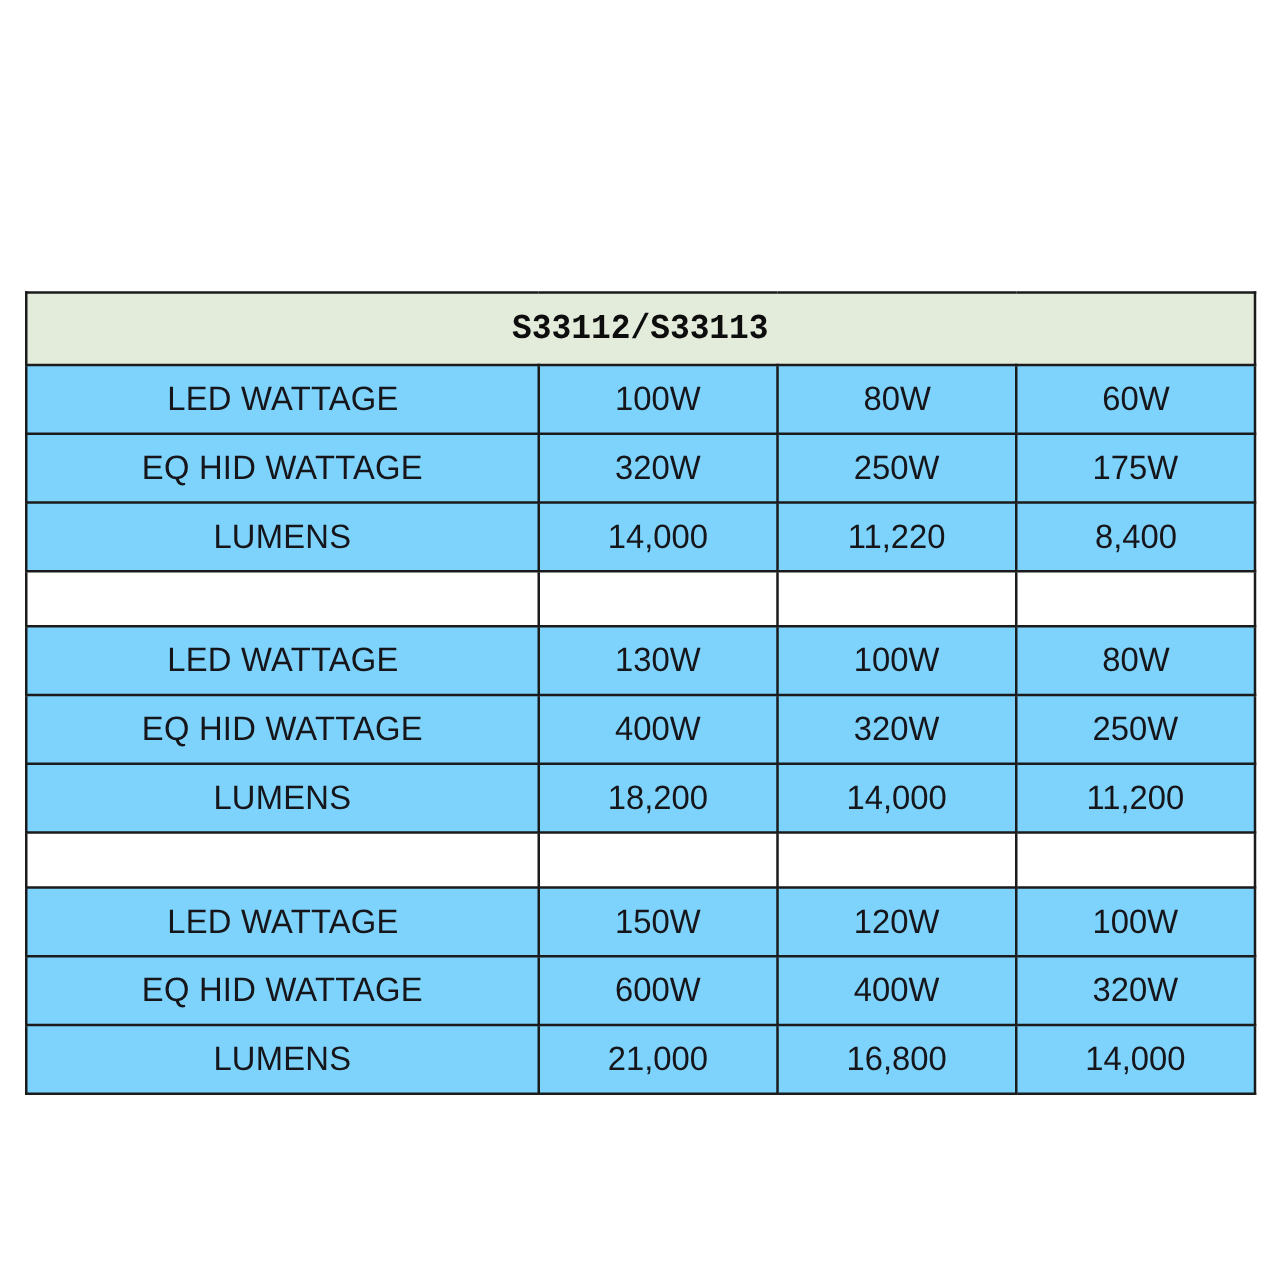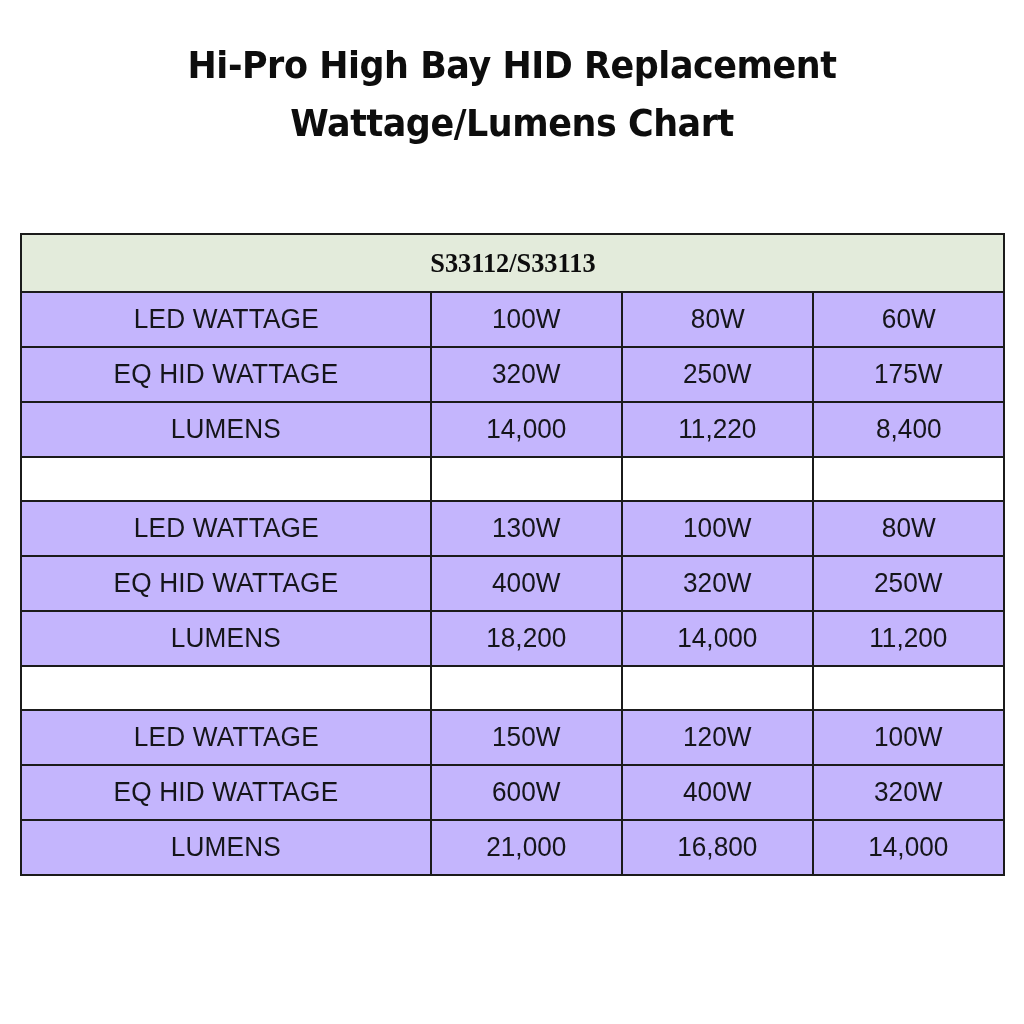--- a/index.html
+++ b/index.html
@@ -49,32 +49,32 @@
     top: 233px;
     width: 984px;
     border-collapse: collapse;
     table-layout: fixed;
   }
   .chart-table td {
     border: 2px solid #1b1b1b;
     padding: 0;
     text-align: center;
     vertical-align: middle;
-    background: #c4b5fd;
+    background: #7dd3fc;
   }
 
   
   col.c-label { width: 410px; }
   col.c-val   { width: 191px; }
 
   
   tr.section-head td {
     background: #e3ebdb;
     height: 56px;
-    font-family: Liberation Serif, serif;
+    font-family: Liberation Mono, monospace;
     font-weight: bold;
     font-size: 28px;
     letter-spacing: 0px;
     color: #0d0d0d;
   }
   tr.section-head td .shdr {
     display: inline-block;
     transform: scaleX(0.94);
   }
 
@@ -98,24 +98,20 @@
   tr.spacer-row td {
     height: 42px;
     background: #ffffff;
   }
 </style>
 </head>
 <body>
 
 <div class="page">
 
-  <div class="title-block">
-    <div class="title-line">Hi-Pro High Bay HID Replacement</div>
-    <div class="title-line">Wattage/Lumens Chart</div>
-  </div>
 
   <table class="chart-table">
     <colgroup>
       <col class="c-label">
       <col class="c-val">
       <col class="c-val">
       <col class="c-val">
     </colgroup>
     <tbody>
 

